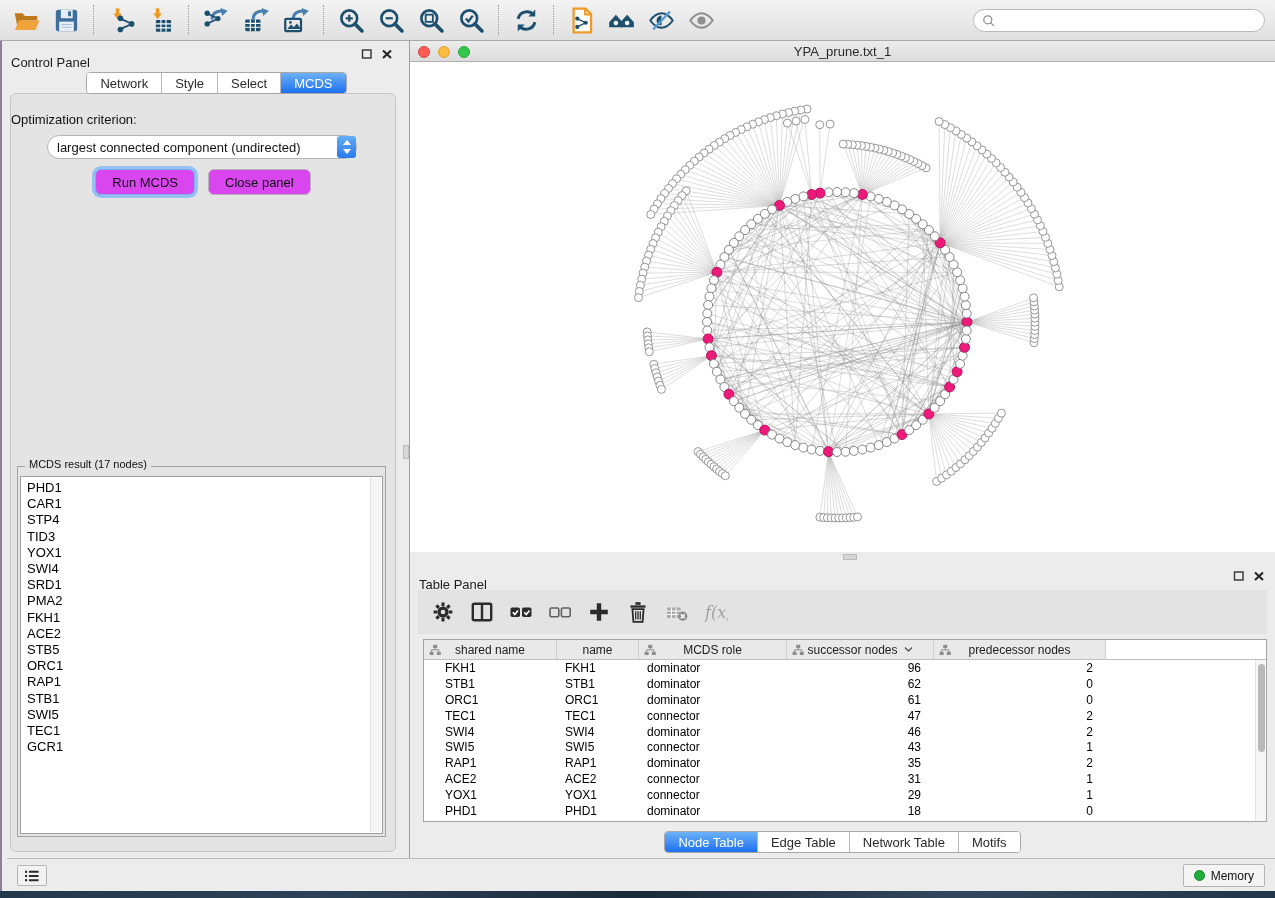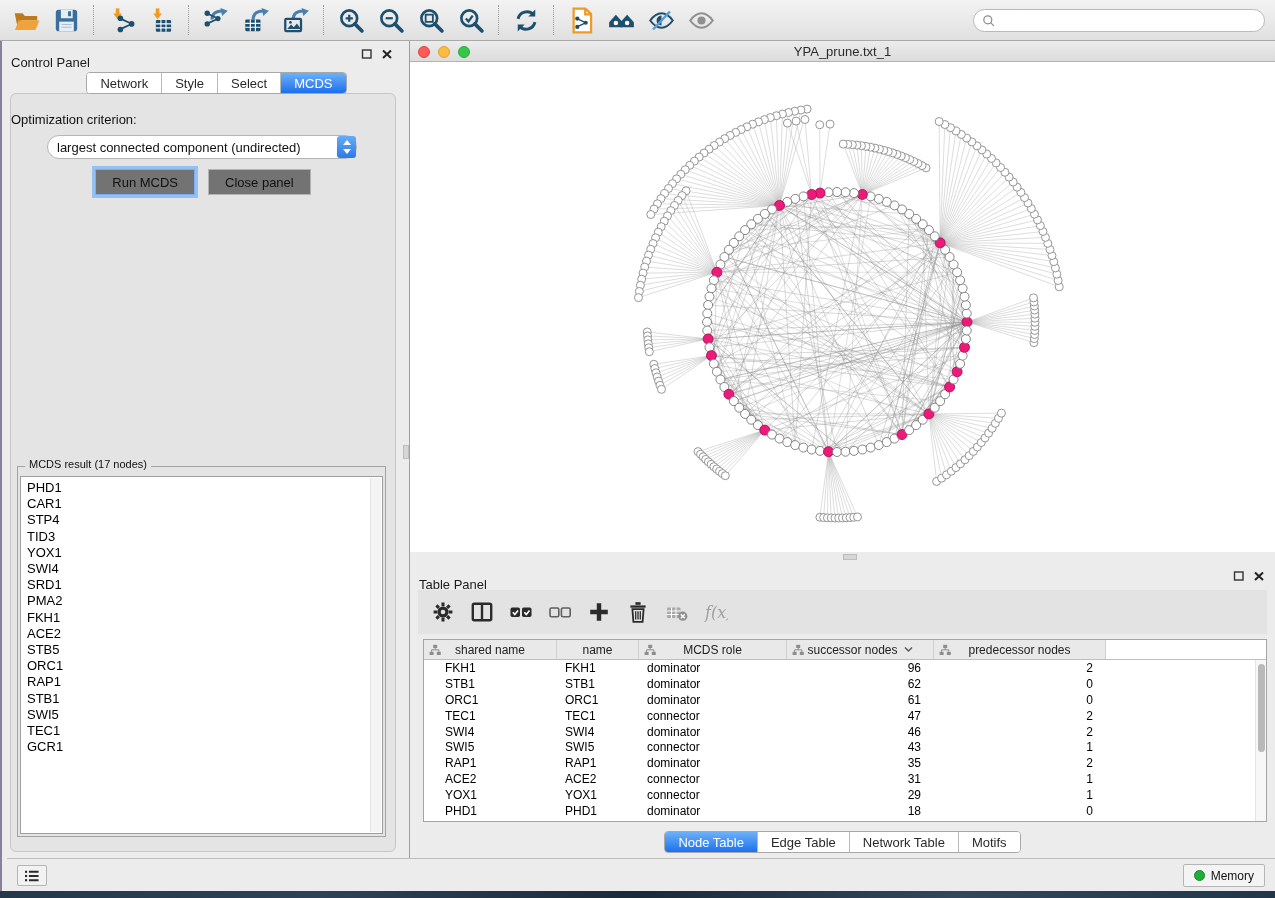--- a/index.html
+++ b/index.html
@@ -41,21 +41,21 @@
   .criterion-select { position:absolute; left:36px; right:38px; top:41px; height:24px; background:#fff;
     border:1px solid #b5b5b5; border-radius:12px; display:flex; align-items:center; }
   .criterion-select .value { flex:1; font-size:13px; padding-left:9px; color:#111; white-space:nowrap; }
   .stepper { width:19px; height:22px; margin-right:0px; border-radius:3px;
     background:linear-gradient(#66abf8,#2a7bea); position:relative; }
   .stepper .up, .stepper .dn { position:absolute; left:50%; transform:translateX(-50%);
     width:0; height:0; border-left:4px solid transparent; border-right:4px solid transparent; }
   .stepper .up { top:4px; border-bottom:5px solid #fff; }
   .stepper .dn { bottom:4px; border-top:5px solid #fff; }
   .cp-buttons { position:absolute; left:0; right:0; top:75px; display:flex; justify-content:center; gap:13px; }
-  .btn { background:#737373; border:1px solid #b3b3b3; border-radius:0; font-size:13px; color:#111;
+  .btn { background:#d946ef; border:1px solid #b3b3b3; border-radius:6px; font-size:13px; color:#111;
     padding:12px 16px; height:23px; display:flex; align-items:center; font-family:"Liberation Sans",sans-serif; }
   .btn.focused { box-shadow:0 0 0 3px rgba(106,174,249,.65); border-color:#7aaef0; }
   .result-group { position:absolute; left:6px; right:9px; top:372px; bottom:14px; border:1px solid #a3a3a3; }
   .result-legend { position:absolute; left:7px; top:-9px; background:#e4e4e4; padding:0 4px; font-size:11px; color:#111; }
   .result-list { position:absolute; left:2px; right:2px; top:9px; bottom:2px; background:#fff;
     border:1px solid #9e9e9e; overflow:hidden; }
   .result-list ul { list-style:none; padding:3px 0 0 6px; }
   .result-list li { font-size:13px; line-height:16.2px; color:#000; }
   .result-scroll { position:absolute; right:1px; top:1px; bottom:1px; width:11px; background:#f4f4f4; border-left:1px solid #e2e2e2; }
 

